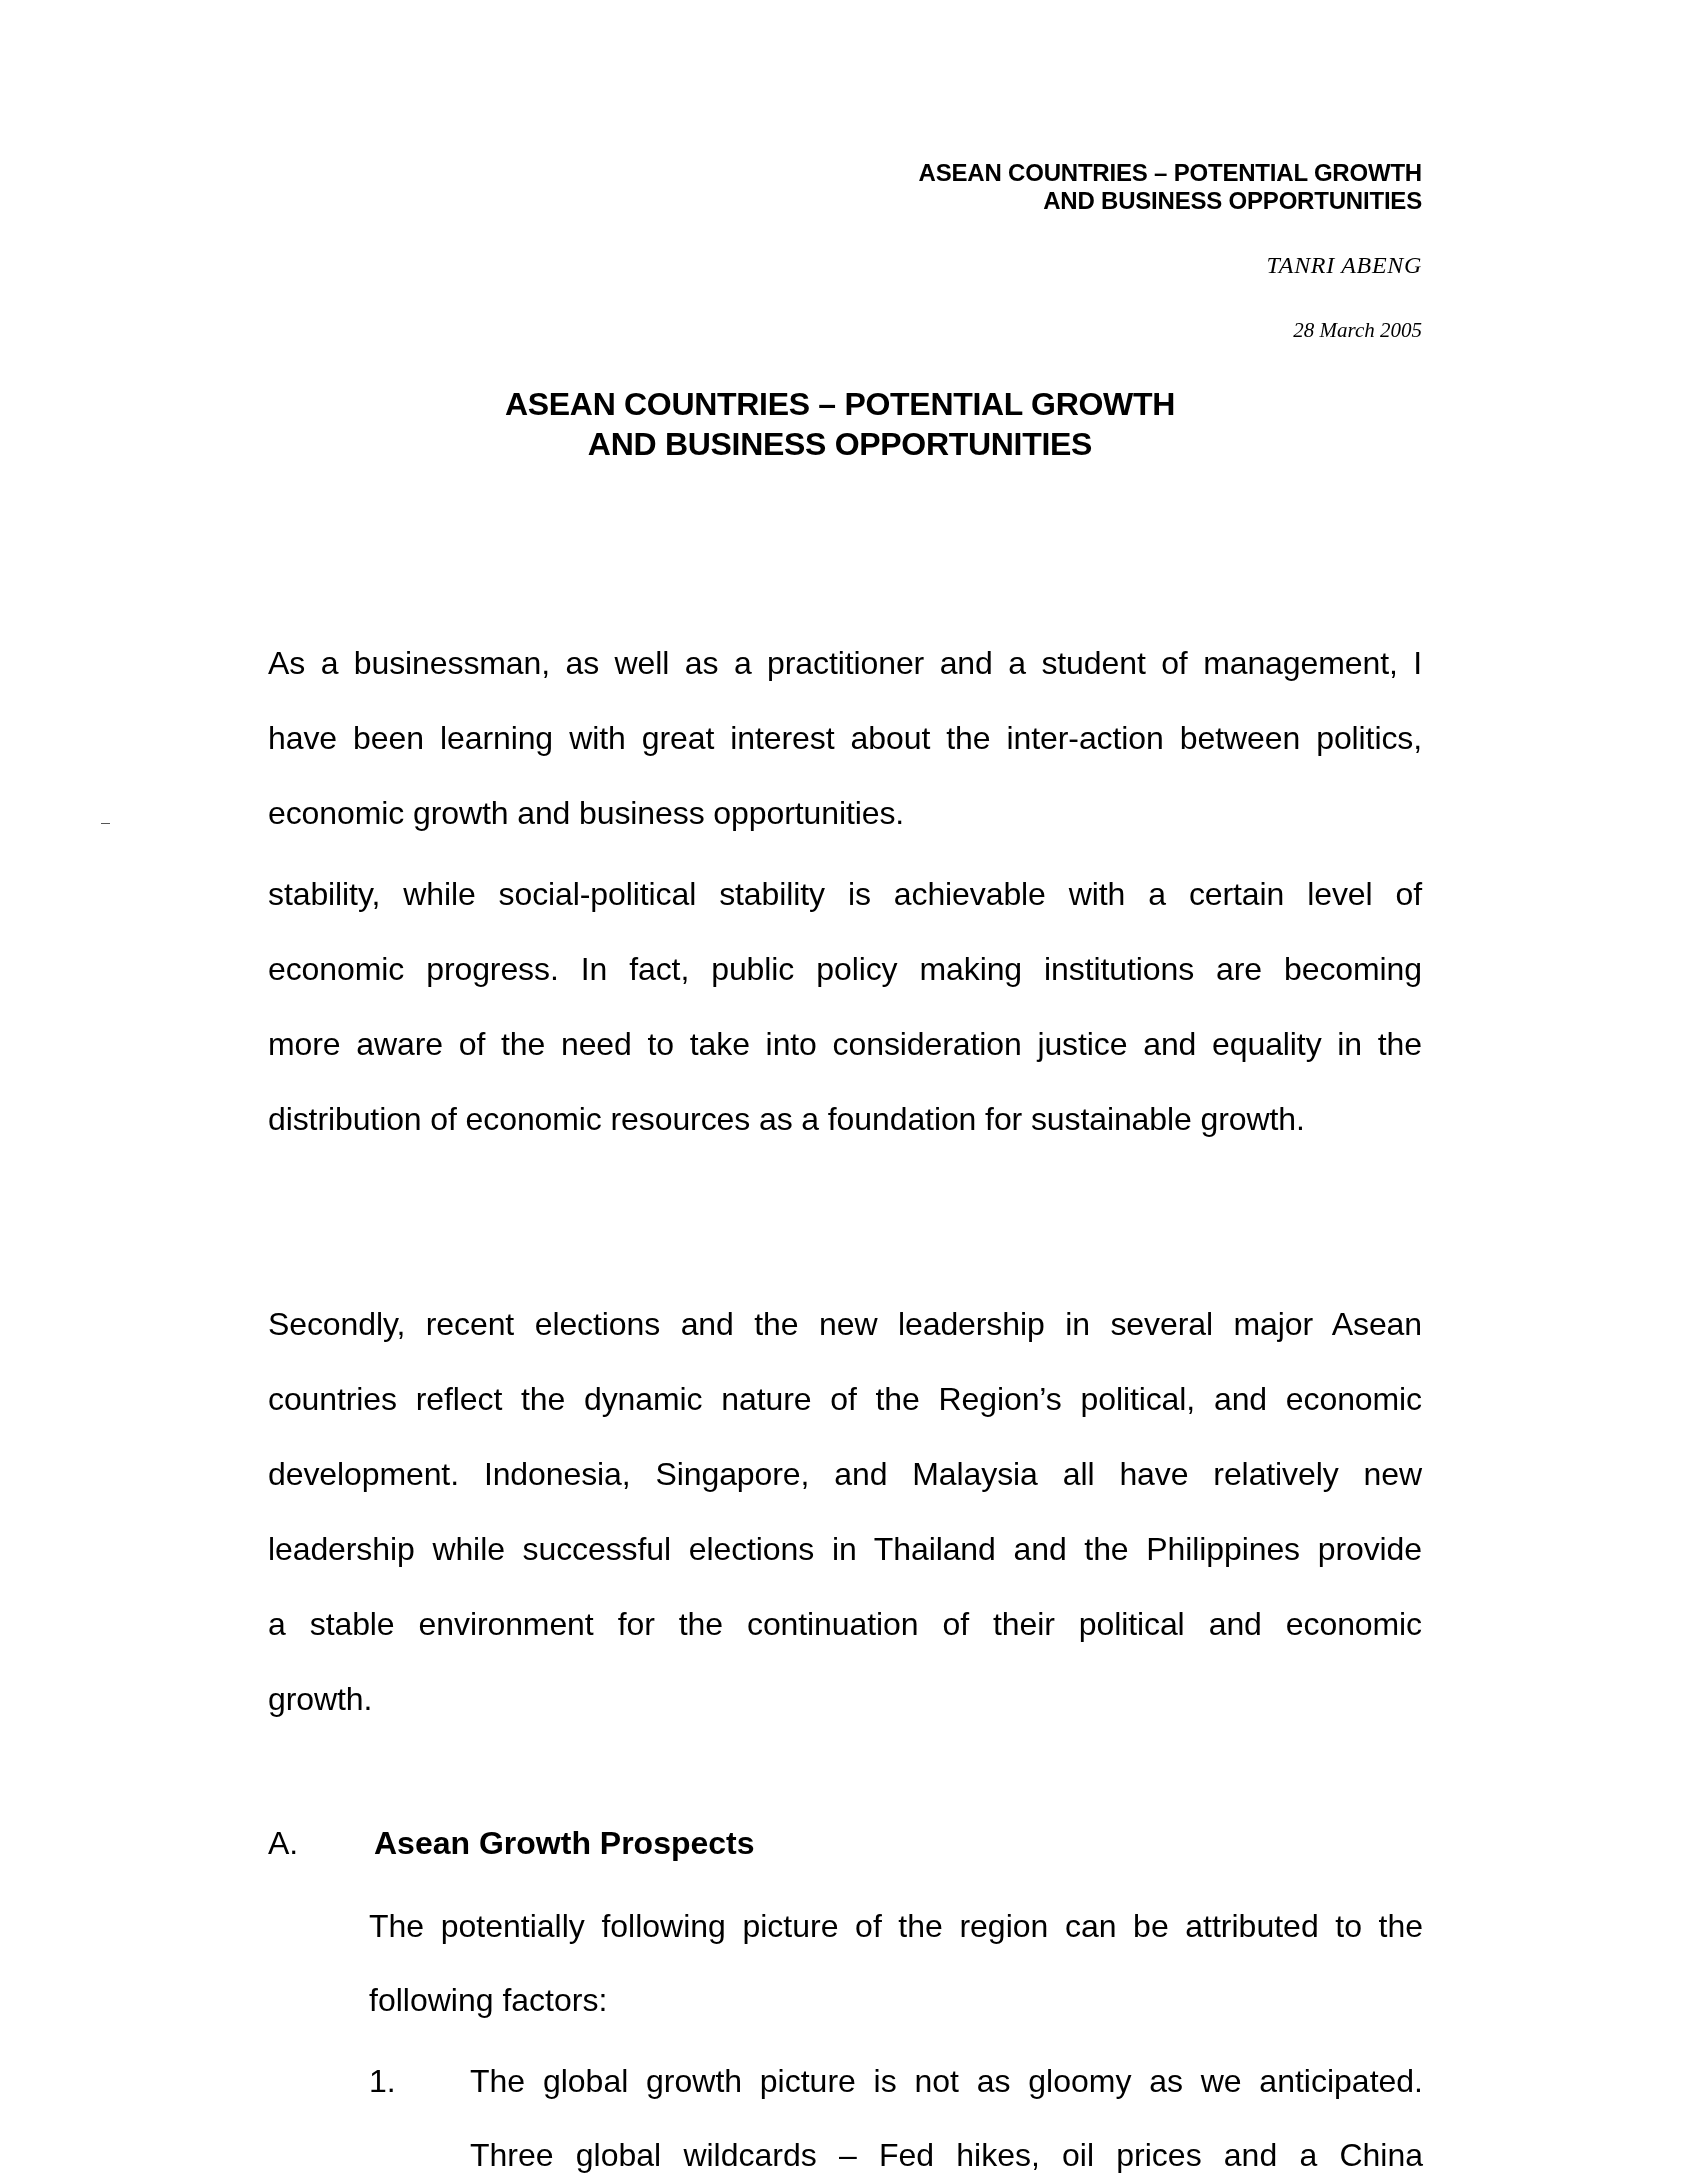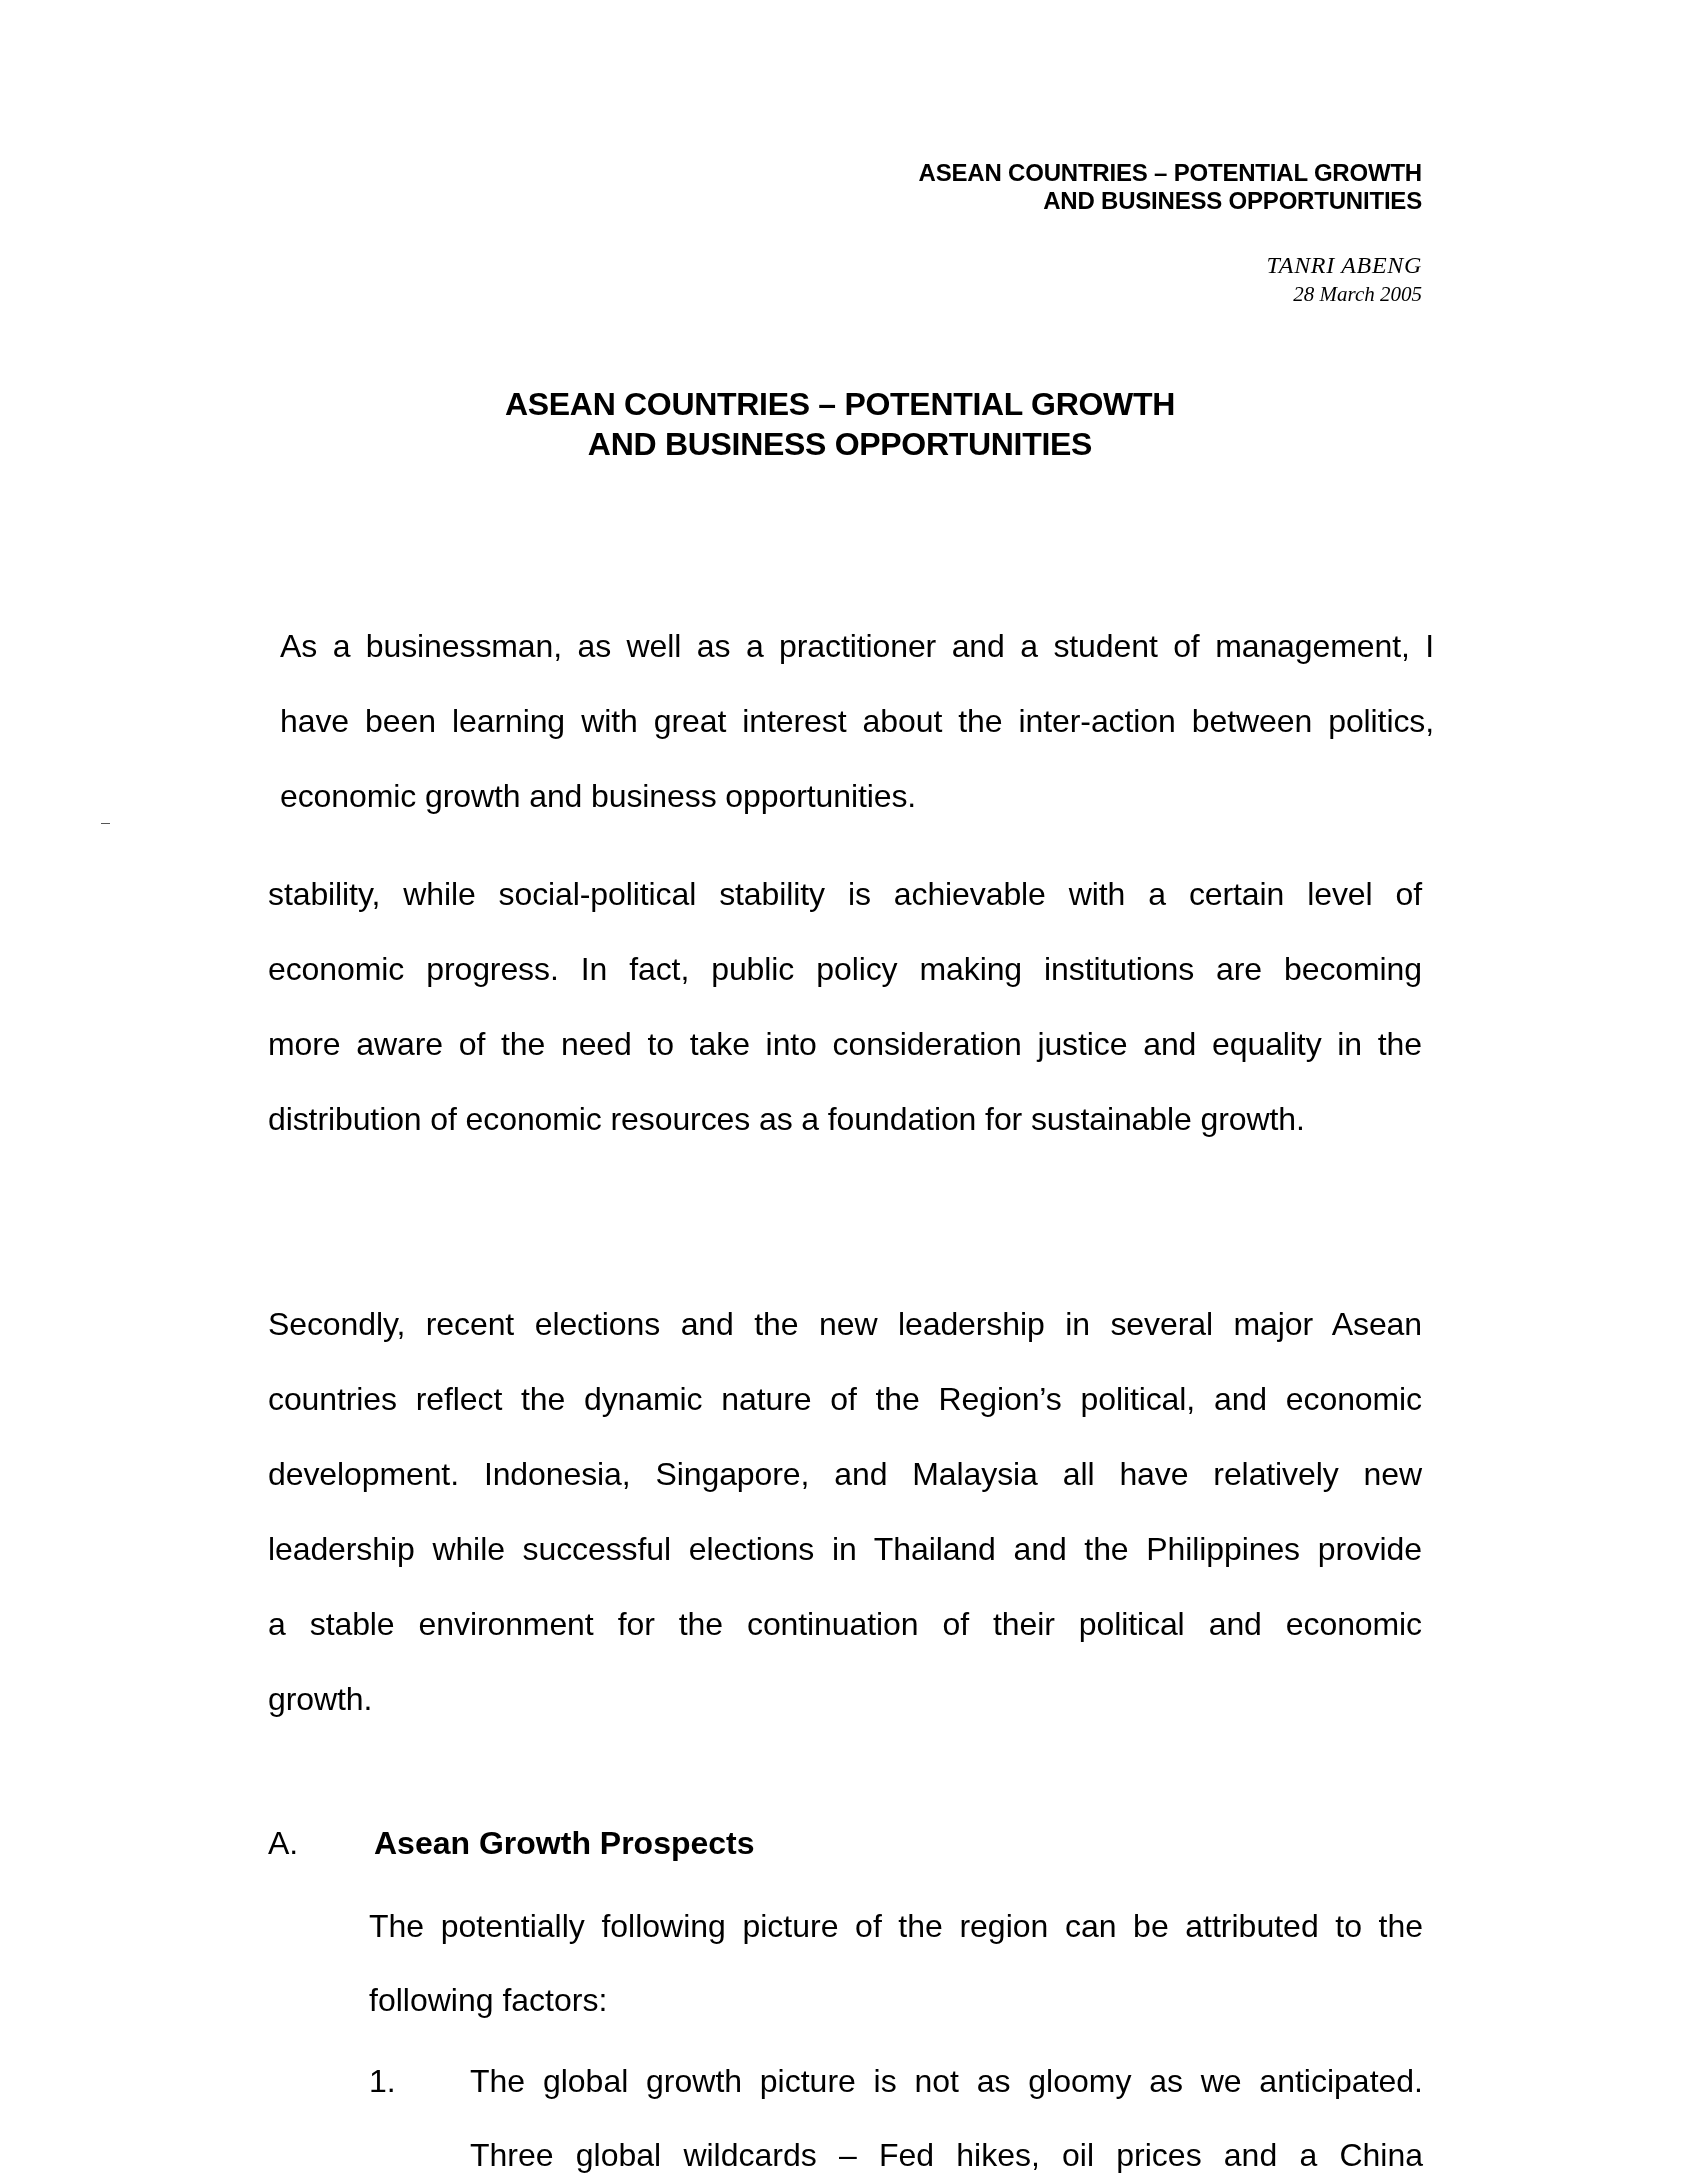--- a/index.html
+++ b/index.html
@@ -1,26 +1,26 @@
 <!DOCTYPE html>
 <html style="font-size:10.6px"><head>
 <meta charset="utf-8">
 <style>
   html, body { margin: 0; padding: 0; background: #ffffff; }
   body { width: 1687px; height: 2183px; position: relative; overflow: hidden; color: #000; font-family: "Liberation Sans", sans-serif; }
   .header { position: absolute; right: 265px; top: 159px; text-align: right; }
   .header .h-line { font-weight: bold; font-size: 24px; line-height: 28px; display: block; letter-spacing: -0.2px; }
   .header .h-author { font-family: "Liberation Serif", serif; font-style: italic; font-size: 24px; line-height: 29px; display: block; letter-spacing: 0.7px; margin-top: 36px; }
-  .header .h-date { font-family: "Liberation Serif", serif; font-style: italic; font-size: 21px; line-height: 29px; display: block; }
+  .header .h-date { font-family: "Liberation Serif", serif; font-style: italic; font-size: 21px; line-height: 29px; display: block; margin-top: 36px; }
   .title { position: absolute; left: 0; width: 1680px; top: 384px; text-align: center; font-weight: bold; font-size: 32px; line-height: 40px; letter-spacing: -0.3px; }
   .title span { display: block; }
   .para { position: absolute; left: 268px; width: 1154px; font-size: 32px; line-height: 75px; text-align: justify; letter-spacing: -0.1px; }
   .para .ln { display: block; text-align: justify; text-align-last: justify; white-space: nowrap; }
   .para .ln.last { text-align-last: left; }
-  .p1 { top: 609px; margin-left: 12px; }
+  .p1 { top: 626px; }
   .p2 { top: 857px; }
   .p3 { top: 1287px; }
   .section { position: absolute; left: 268px; top: 1823px; font-size: 32px; line-height: 40px; }
   .section .letter { position: absolute; left: 0; top: 0; }
   .section .heading { position: absolute; left: 106px; top: 0; font-weight: bold; white-space: nowrap; text-decoration-thickness: 2.6px; text-underline-offset: 5.3px; }
   .intro { position: absolute; left: 369px; width: 1054px; top: 1889px; font-size: 32px; line-height: 74px; }
   .intro .ln { display: block; white-space: nowrap; text-align: justify; text-align-last: justify; }
   .intro .ln.last { text-align-last: left; }
   .item { position: absolute; left: 369px; top: 2044px; width: 1054px; font-size: 32px; line-height: 74px; }
   .item .num { position: absolute; left: 0; top: 0; }

